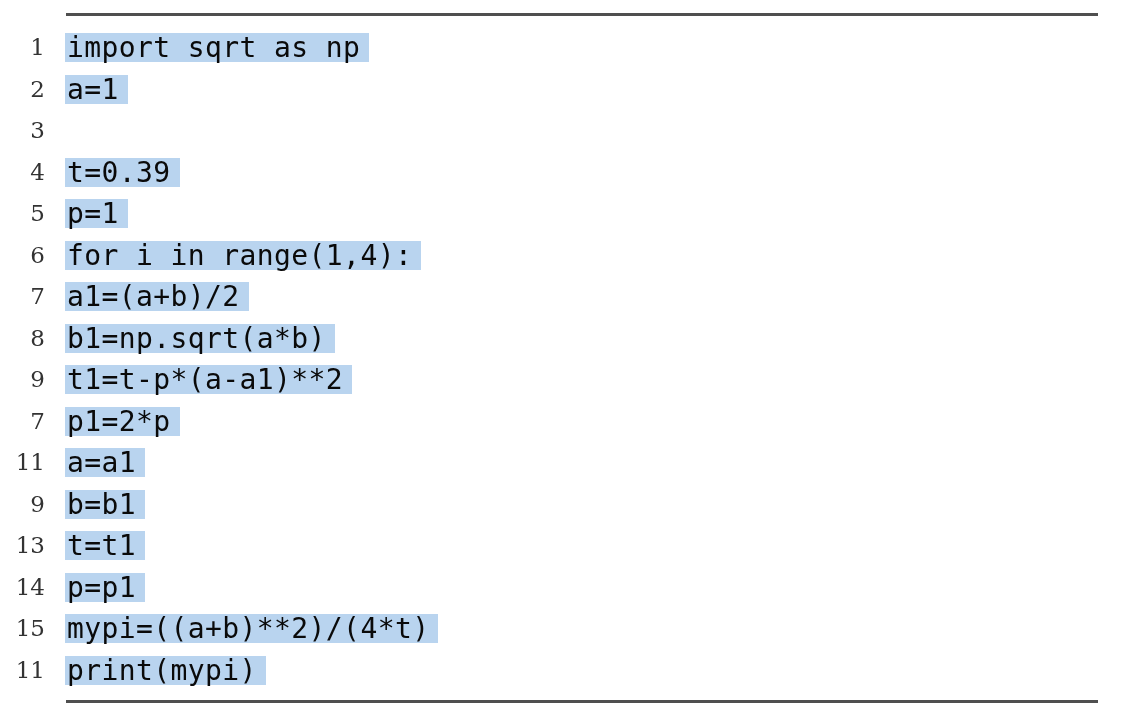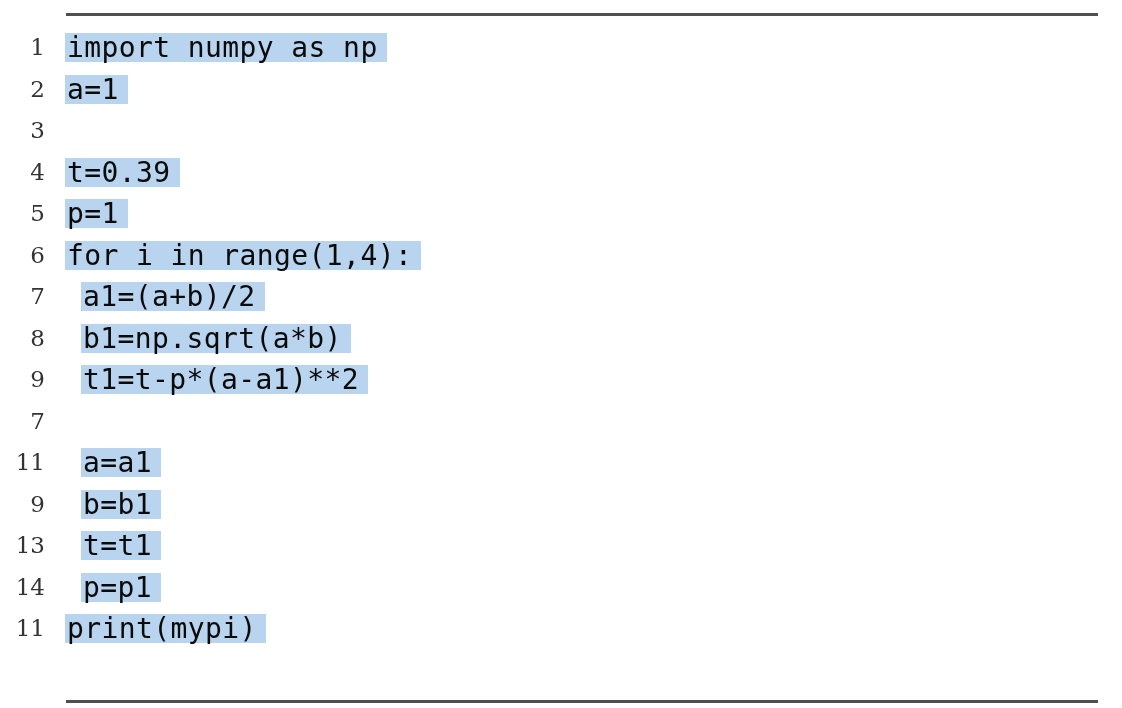--- a/index.html
+++ b/index.html
@@ -52,32 +52,32 @@
     margin-left: 20px;
     padding: 0 9px 0 2px;
     background: var(--highlight-color, #b9d4ef);
     font-family: "DejaVu Sans Mono", monospace;
     font-size: 28px;
     line-height: 29px;
     color: var(--code-color, #0a0a0a);
     letter-spacing: 0.4px;
   }
   .row.indent .code {
-    margin-left: 36px;
+    margin-left: 20px;
   }
 </style>
 </head>
 <body>
 
 <div class="page">
   <div class="rule top"></div>
   <div class="code-lines" id="code-lines">
   <div class="row">
     <span class="num">1</span>
-    <span class="code">import numpy as np</span>
+    <span class="code">import sqrt as np</span>
   </div>
 
   <div class="row">
     <span class="num">2</span>
     <span class="code">a=1</span>
   </div>
 
   <div class="row">
     <span class="num">3</span>
   </div>
@@ -107,20 +107,21 @@
     <span class="code">b1=np.sqrt(a*b)</span>
   </div>
 
   <div class="row indent">
     <span class="num">9</span>
     <span class="code">t1=t-p*(a-a1)**2</span>
   </div>
 
   <div class="row indent">
     <span class="num">7</span>
+    <span class="code">p1=2*p</span>
   </div>
 
   <div class="row indent">
     <span class="num">11</span>
     <span class="code">a=a1</span>
   </div>
 
   <div class="row indent">
     <span class="num">9</span>
     <span class="code">b=b1</span>
@@ -129,20 +130,24 @@
   <div class="row indent">
     <span class="num">13</span>
     <span class="code">t=t1</span>
   </div>
 
   <div class="row indent">
     <span class="num">14</span>
     <span class="code">p=p1</span>
   </div>
 
+  <div class="row">
+    <span class="num">15</span>
+    <span class="code">mypi=((a+b)**2)/(4*t)</span>
+  </div>
 
   <div class="row">
     <span class="num">11</span>
     <span class="code">print(mypi)</span>
   </div>
 </div>
   <div class="rule bottom"></div>
 </div>
 
 </body></html>

